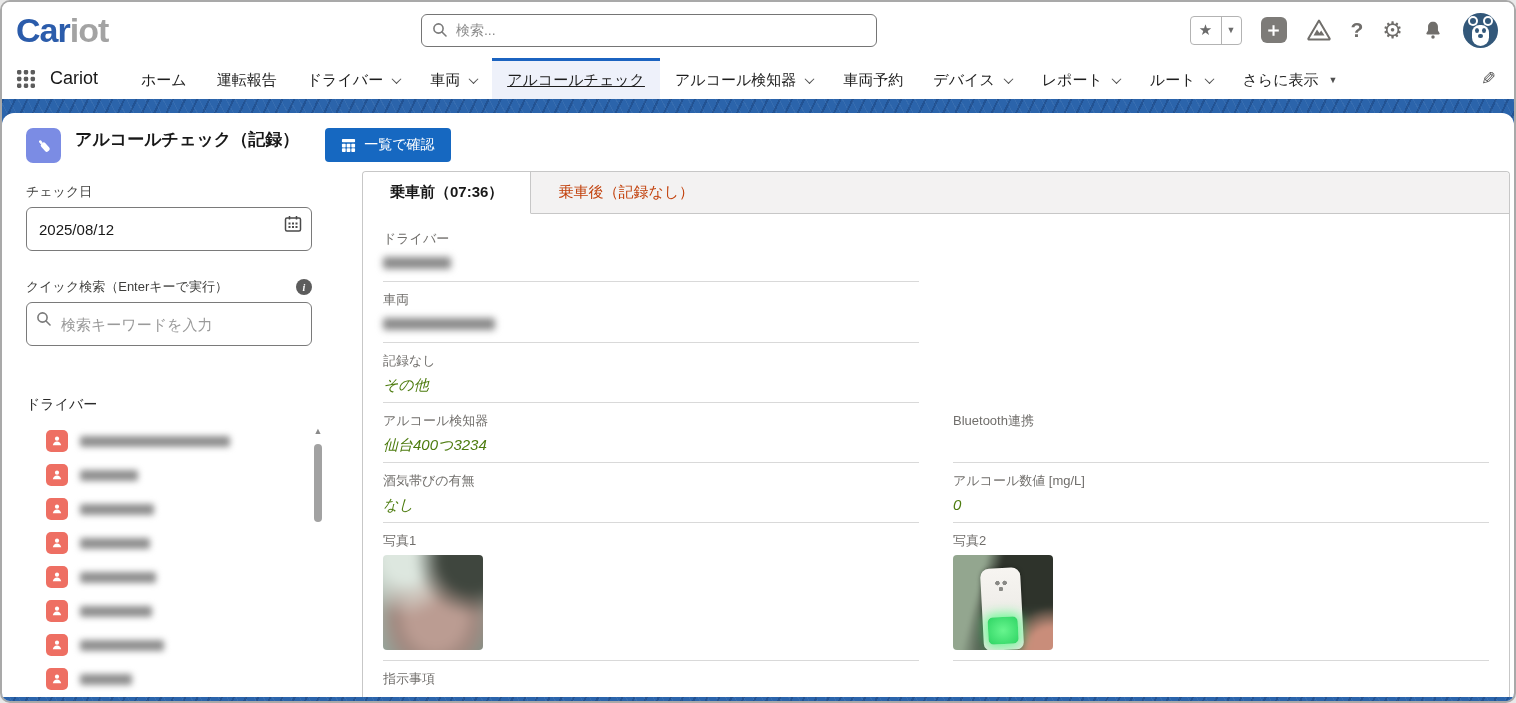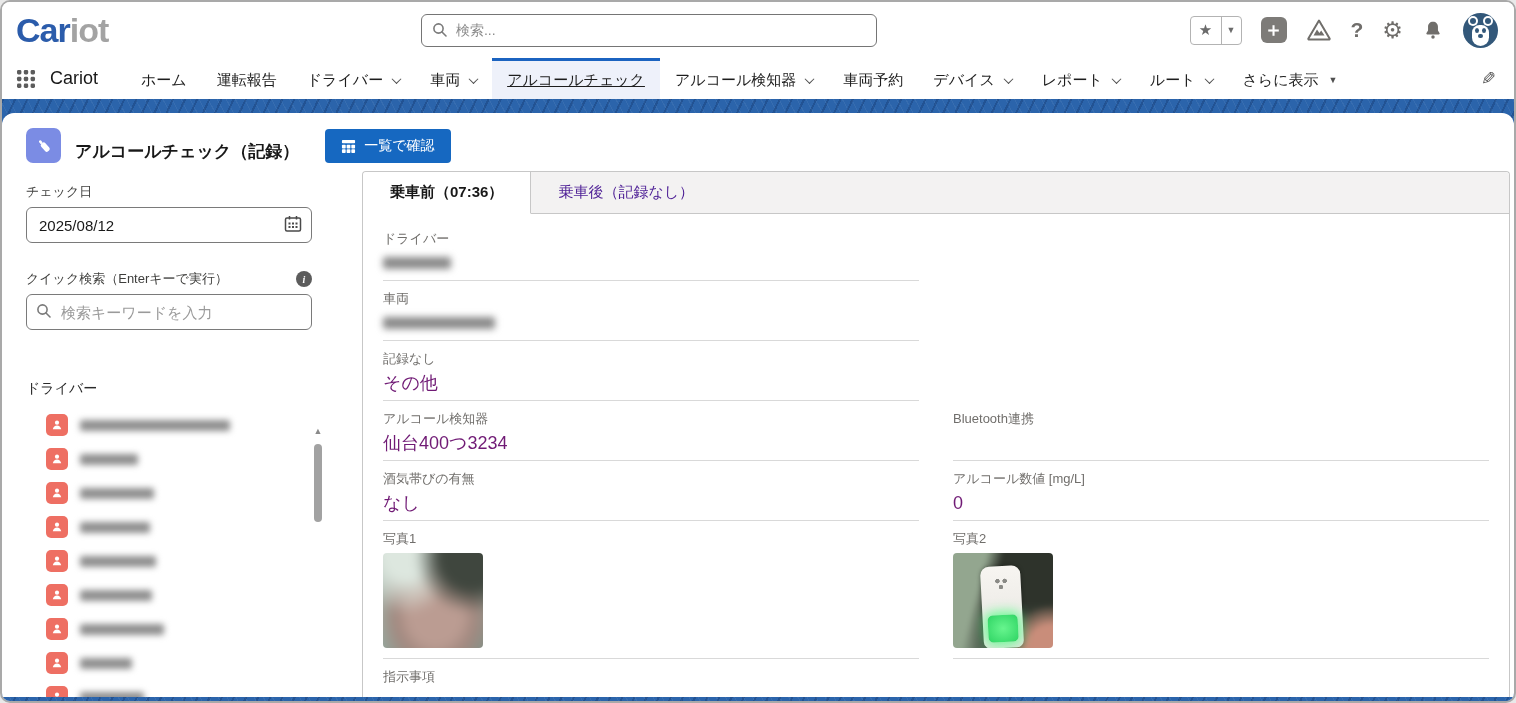--- a/index.html
+++ b/index.html
@@ -59,38 +59,38 @@
     height:602px;
     background-color:#2b64ab;
     background-image:
       repeating-linear-gradient(115deg, rgba(13,42,92,.30) 0 2px, transparent 2px 11px),
       repeating-linear-gradient(62deg, rgba(255,255,255,.06) 0 1px, transparent 1px 8px);
     padding:14px 0 4px 0;
   }
   .page-card { height:100%; background:#fff; border-radius:12px 12px 0 0; overflow:hidden; }
 
   
-  .page-header { display:flex; align-items:flex-end; padding:15px 24px 8px 24px; gap:14px; }
+  .page-header { display:flex; align-items:flex-start; padding:15px 24px 8px 24px; gap:14px; }
   .obj-icon { width:35px; height:35px; border-radius:7px; background:#7b8ce4; display:flex; align-items:center; justify-content:center; flex:none; }
   .page-title { font-size:17px; font-weight:700; color:#181818; margin-right:12px; white-space:nowrap; }
   .list-btn {
     height:34px; background:#1668c1; color:#fff; border:none; border-radius:4px;
     font-size:14px; padding:0 16px; display:flex; align-items:center; gap:8px; cursor:pointer;
     font-family:inherit;
   }
 
   
   .content-row { display:flex; align-items:stretch; padding:0 4px 0 24px; height:calc(100% - 58px); gap:22px; }
 
   
   .left-panel { width:286px; flex:none; position:relative; }
   .fld-label { font-size:13px; color:#3e3e3c; margin:12px 0 6px; }
   .box-input { position:relative; }
   .box-input input {
-    width:100%; height:36px; border:1px solid #7a7a7a; border-radius:6px;
+    width:100%; height:44px; border:1px solid #7a7a7a; border-radius:6px;
     font-size:15px; color:#181818; padding:0 34px 0 12px; outline:none; font-family:inherit;
   }
   .box-input input::placeholder { color:#9a9a9a; }
   .box-input .cal { position:absolute; right:10px; top:8px; cursor:pointer; }
   .box-input.search input { padding-left:34px; }
   .box-input .mag { position:absolute; left:10px; top:9px; }
   .quick-row { display:flex; align-items:center; justify-content:space-between; margin:27px 0 6px; }
   .quick-row .fld-label { margin:0; }
   .info-dot { width:16px; height:16px; border-radius:50%; background:#5c5c5c; color:#fff; font-size:10px; font-weight:700; display:flex; align-items:center; justify-content:center; cursor:pointer; font-style:italic; font-family:"Liberation Serif",serif; }
   .drivers-header { font-size:14px; color:#2a2a2a; margin:50px 0 10px; }
@@ -98,30 +98,30 @@
   .driver-item { display:flex; align-items:center; height:34px; gap:12px; padding-left:20px; cursor:pointer; }
   .driver-icon { width:22px; height:22px; border-radius:5px; background:#ee6f63; display:flex; align-items:center; justify-content:center; flex:none; }
   .masked-name { height:11px; background:#8f8f8f; border-radius:2px; filter:blur(3px); display:inline-block; }
   .panel-scrollbar { position:absolute; right:-12px; top:255px; width:12px; bottom:0; }
   .panel-scrollbar .up { color:#8a8a8a; font-size:9px; text-align:center; cursor:pointer; }
   .panel-scrollbar .thumb { width:8px; height:78px; background:#a2a2a2; border-radius:4px; margin:8px auto 0; cursor:grab; }
 
   
   .main-panel { flex:1; border:1px solid #c7c7c7; border-bottom:none; border-radius:4px 4px 0 0; display:flex; flex-direction:column; min-width:0;margin-left:28px; }
   .tab-strip { height:42px; background:#f3f2f2; border-bottom:1px solid #c7c7c7; display:flex; border-radius:4px 4px 0 0; }
-  .rec-tab { display:flex; align-items:center; padding:0 27px; font-size:15px; color:#4c1d95; cursor:pointer; white-space:nowrap; }
+  .rec-tab { display:flex; align-items:center; padding:0 27px; font-size:15px; color:#c2410c; cursor:pointer; white-space:nowrap; }
   .rec-tab.active { background:#fff; font-weight:700; color:#181818; border-right:1px solid #c7c7c7; border-radius:4px 0 0 0; margin-bottom:-1px; border-bottom:1px solid #fff; }
   .tab-content { padding:16px 20px 0 20px; flex:1; overflow:hidden; }
 
   .field-row { display:flex; gap:34px; }
   .cell { flex:1; min-width:0; padding-bottom:6px; border-bottom:1px solid #d9d9d9; margin-bottom:9px; }
   .cell.blank { border-bottom:none; }
   .cell.no-line { border-bottom:none; }
   .f-label { font-size:13px; color:#706e6b; line-height:18px; margin-bottom:4px; }
-  .f-value { font-size:18px; color:#701a75; line-height:22px; min-height:22px; }
+  .f-value { font-size:15px; color:#4d7c0f; line-height:22px; min-height:22px;font-style:italic; }
   .masked-val { display:inline-block; height:12px; background:#8a8a8a; border-radius:2px; filter:blur(3.5px); margin-top:5px; }
 
   .photo { width:100px; height:95px; border-radius:4px; overflow:hidden; position:relative; margin:5px 0 4px; }
   .ph1-bg { position:absolute; inset:-10px; filter:blur(5px);
     background:
       radial-gradient(circle at 82% 12%, #3f463e 0 22%, transparent 40%),
       radial-gradient(ellipse at 28% 8%, #dde7df 0 18%, transparent 42%),
       radial-gradient(ellipse at 52% 62%, #bb9c92 0 30%, #a2887f 45%, transparent 68%),
       linear-gradient(140deg, #b9c8bf 0%, #90a096 60%, #7e8d84 100%);
   }

